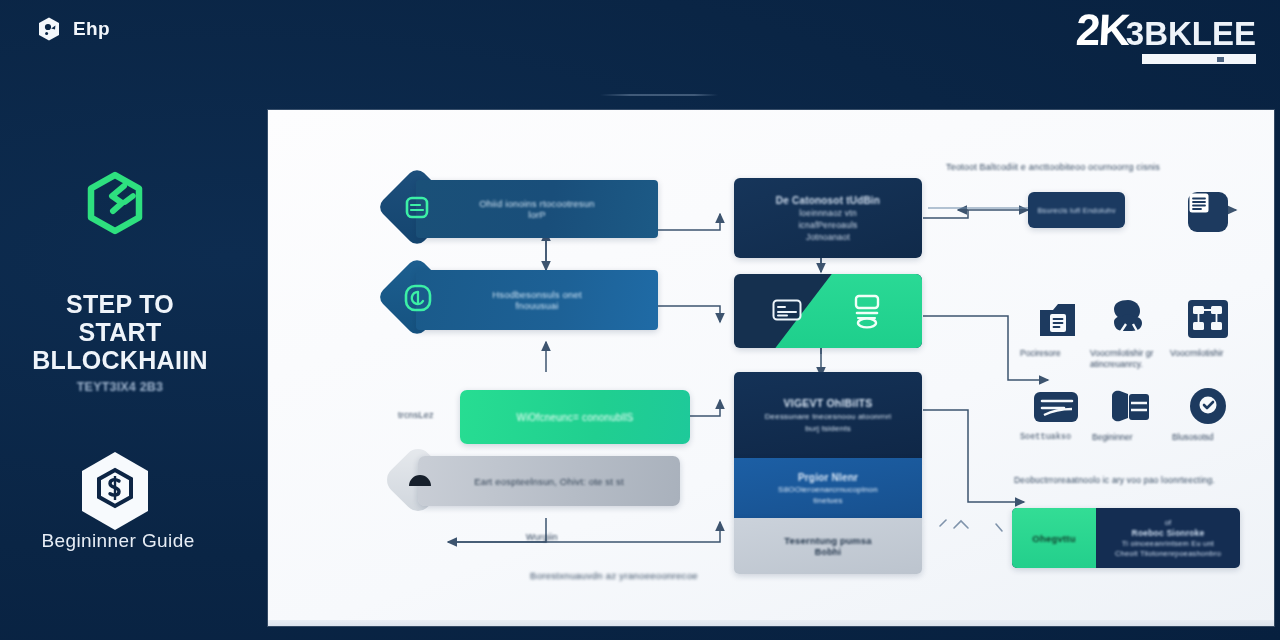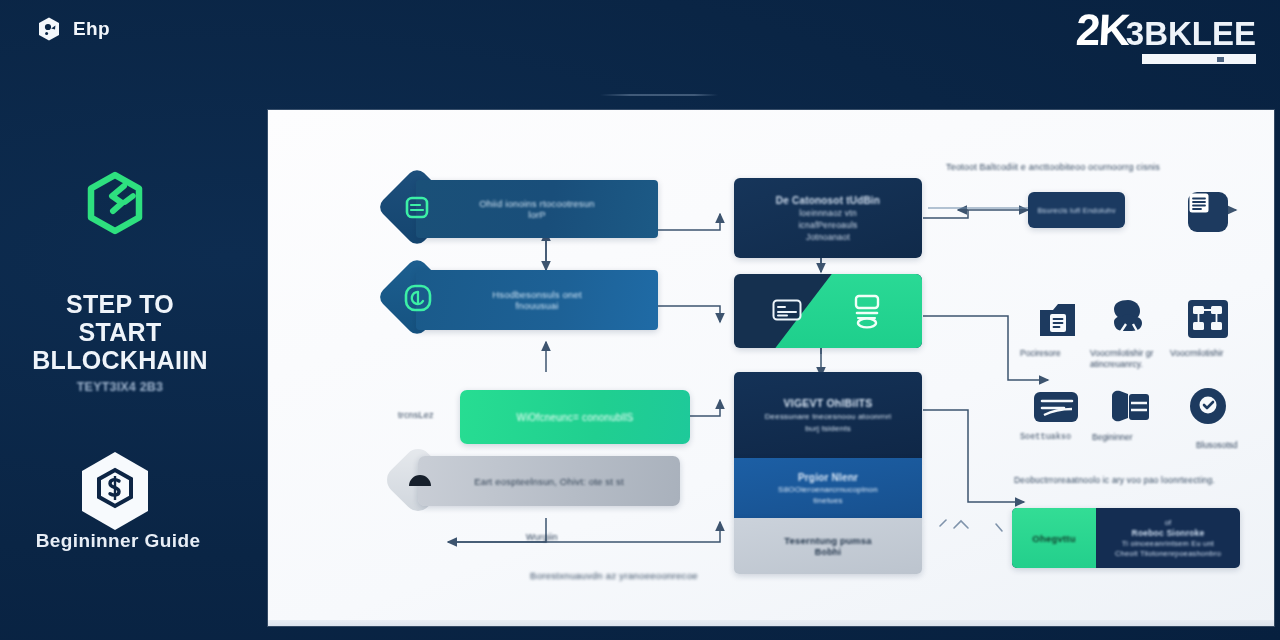--- a/index.html
+++ b/index.html
@@ -40,21 +40,21 @@
               color:#31e08a; font-size:26px; font-weight:700; letter-spacing:1.3px; }
   .side-title { position:absolute; left:0; top:290px; width:240px; text-align:center;
                 color:#eff4fa; font-size:25px; font-weight:700; line-height:1.12;
                 letter-spacing:.3px; }
   .side-sub { position:absolute; left:0; top:380px; width:240px; text-align:center;
               color:#9fb4cd; font-size:12.5px; font-weight:700; letter-spacing:1.6px;
               filter:blur(.55px); }
 
   .side-badge { position:absolute; left:78px; top:450px; width:74px; height:82px; }
   .side-caption { position:absolute; left:0; top:530px; width:236px; text-align:center;
-                  color:#e8eef6; font-size:19px; font-weight:700; letter-spacing:.4px; }
+                  color:#e8eef6; font-size:19px; font-weight:400; letter-spacing:.4px; }
 
   
   .canvas { position:absolute; left:268px; top:110px; width:1006px; height:516px;
             background:linear-gradient(160deg,#fdfdfe 0%, #f7f9fc 60%, #eef2f7 100%);
             box-shadow:0 0 0 1px rgba(255,255,255,.18); }
   .canvas::after{ content:""; position:absolute; left:0; right:0; bottom:0; height:6px;
                   background:linear-gradient(#e2e8f0,#cfd9e6); opacity:.65;}
   .blurtext { filter:blur(1.05px); letter-spacing:.2px; }
   .blurtext-hard { filter:blur(1.4px); letter-spacing:.3px; }
   .pill-body { position:absolute; border-radius:4px;
@@ -359,21 +359,21 @@
     <div class="icon-cap" style="left:824px; top:322px; width:76px;">Begininner</div>
 
     <div style="position:absolute; left:918px; top:276px; width:44px; height:40px;">
       <svg width="44" height="40" viewBox="0 0 44 40">
         <circle cx="22" cy="20" r="18" fill="#1d3a5f"></circle>
         <circle cx="22" cy="19" r="8.5" fill="#f6f9fc"></circle>
         <path d="M18 19l3 3 6-6" stroke="#1d3a5f" stroke-width="2.6" fill="none" stroke-linecap="round" stroke-linejoin="round"></path>
         <path d="M31 8c5 4 6 12 1 17" stroke="#1d3a5f" stroke-width="3" fill="none"></path>
       </svg>
     </div>
-    <div class="icon-cap" style="left:928px; top:322px; width:78px;margin-top:8px;">Blusosotsd</div>
+    <div class="icon-cap" style="left:904px; top:322px; width:78px;">Blusosotsd</div>
 
     <div class="blurtext" style="position:absolute; left:746px; top:365px; color:#31465e; font-size:8.5px;">Deobuctrroreaatnoolo ic ary voo pao loonrteecting.</div>
 
     <div class="pill-body" style="left:744px; top:398px; width:228px; height:60px; border-radius:5px;
                 background:#142d52; overflow:hidden; display:flex;">
       <div style="width:84px; background:linear-gradient(180deg,#33dd95,#23cf8c);
                   display:flex; align-items:center; justify-content:center;">
         <span class="blurtext" style="color:#0f3c2b; font-size:9.5px; font-weight:700;">Ohegvttu</span>
       </div>
       <div style="flex:1; display:flex; flex-direction:column; align-items:center;

